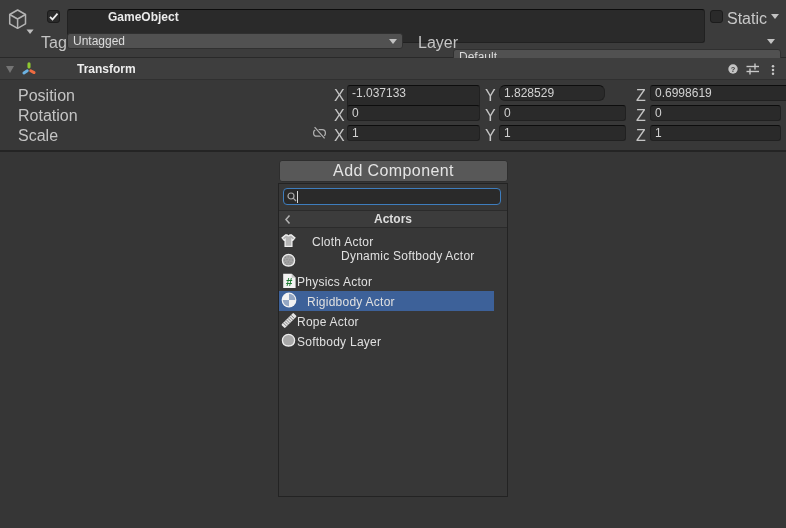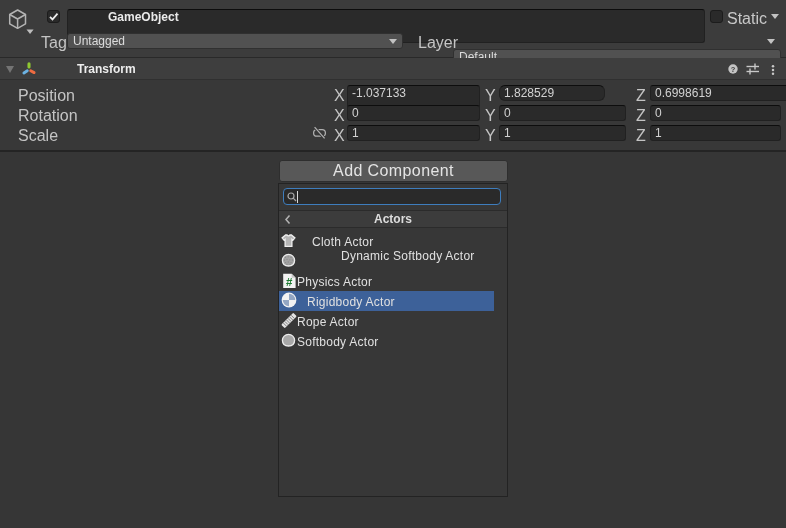--- a/index.html
+++ b/index.html
@@ -180,13 +180,13 @@
       <line x1="11" y1="6.2" x2="11" y2="10.8"></line>
         <line x1="13.2" y1="6.2" x2="13.2" y2="10.8"></line>
     </g>
   </g>
 </svg>
 <div class="abs row-txt" style="left:297px;top:315px;">Rope Actor</div>
 
 <svg class="abs" style="left:281px;top:333px;" width="15" height="15" viewBox="0 0 15 15">
   <path d="M1.4 7.3 C1.4 4 4.1 1.4 7.5 1.4 C10.9 1.4 13.6 4 13.6 7.3 C13.6 10.8 11.6 13 7.5 13 C3.4 13 1.4 10.8 1.4 7.3 Z" fill="#A8A8A8" stroke="#ECECEC" stroke-width="1.3"></path>
 </svg>
-<div class="abs row-txt" style="left:297px;top:335px;">Softbody Actor</div>
+<div class="abs row-txt" style="left:297px;top:335px;">Softbody Layer</div>
 
 </body></html>

